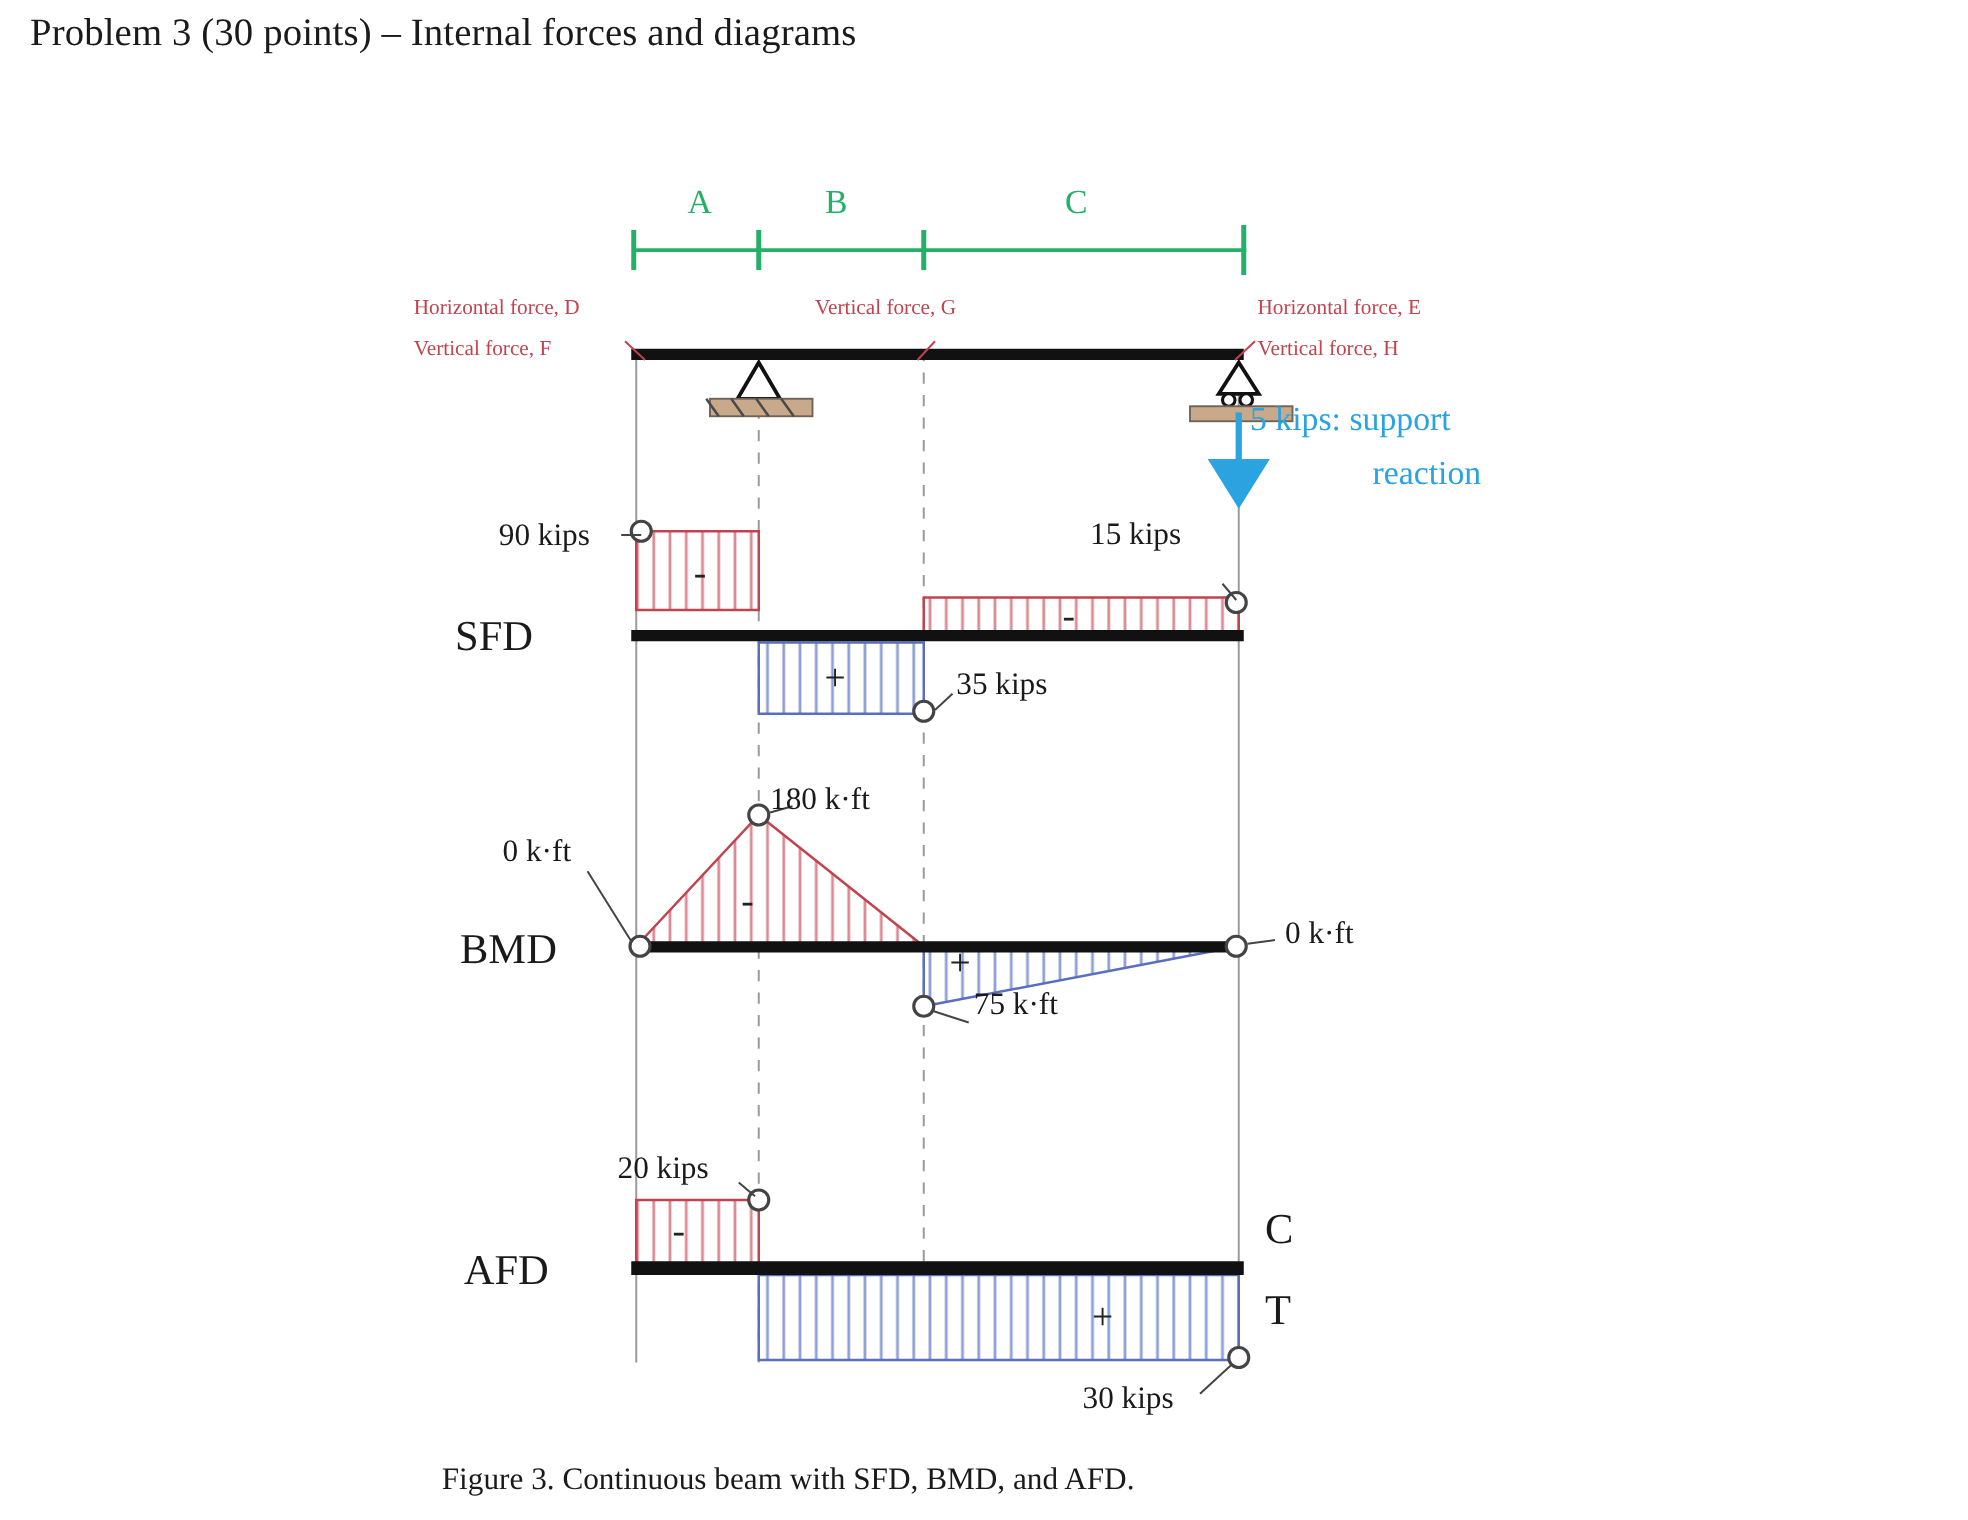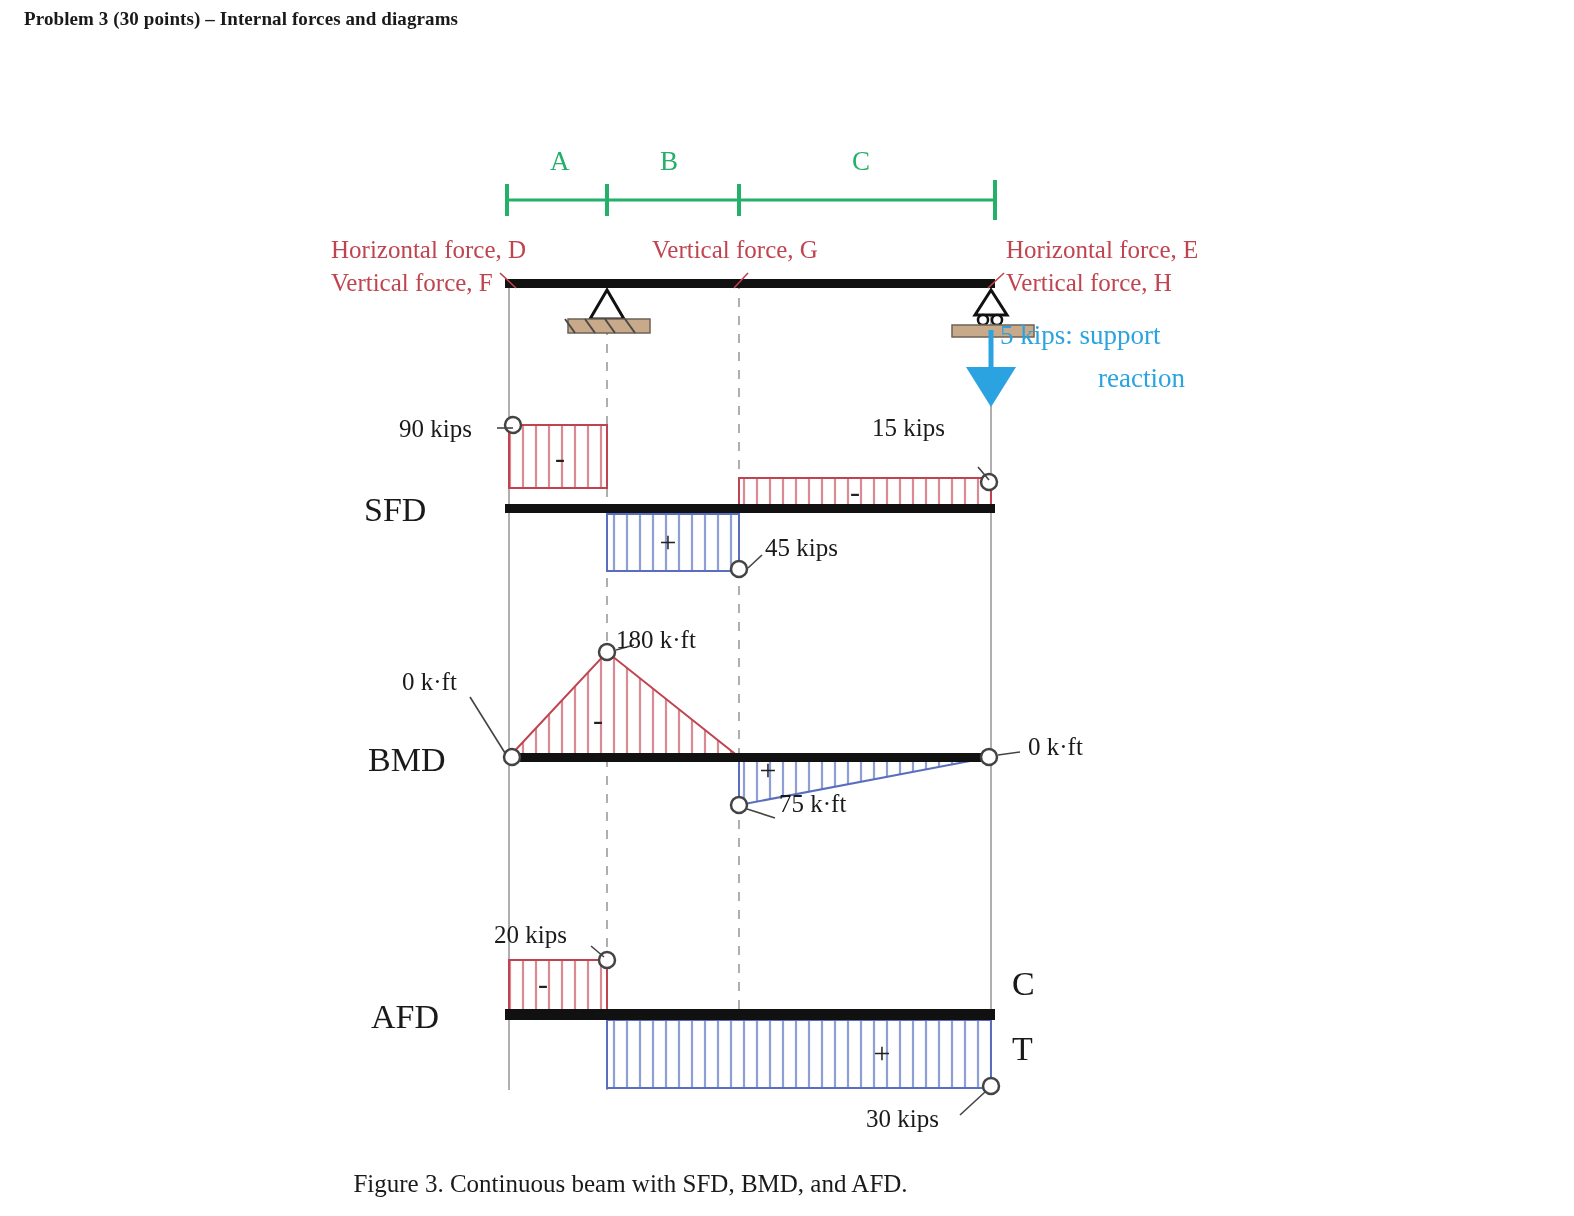--- a/index.html
+++ b/index.html
@@ -17,22 +17,22 @@
   }
   .page {
     position: relative;
     width: 1574px;
     height: 1216px;
   }
   .prob-title {
     position: absolute;
     left: 24px;
     top: 8px;
-    font-size: 19px;
-    font-weight: bold;
+    font-size: 31px;
+    font-weight: normal;
     letter-spacing: 0.1px;
   }
   .prob-body {
     position: absolute;
     left: 24px;
     top: 58px;
     width: 1520px;
     font-size: 25px;
     line-height: 1.5;
   }
@@ -52,21 +52,21 @@
     height: 1020px;
   }
   .fig svg {
     display: block;
   }
   .lbl {
     position: absolute;
     font-family: "Liberation Serif", serif;
     white-space: nowrap;
   }
-  .lbl.red   { color: #c0444f; font-size: 25px; }
+  .lbl.red   { color: #c0444f; font-size: 17px; }
   .lbl.green { color: #25b06a; font-size: 27px; }
   .lbl.blue  { color: #2aa3e0; font-size: 27px; }
   .lbl.dark  { color: #1a1a1a; font-size: 25px; }
   .lbl.big   { color: #1a1a1a; font-size: 34px; }
 </style>
 </head>
 <body>
 
 <div class="page">
 
@@ -187,21 +187,21 @@
 
     <div class="lbl blue" style="left:1000px; top:180px;">5 kips: support</div>
     <div class="lbl blue" style="left:1098px; top:223px;">reaction</div>
 
     <div class="lbl big" style="left:364px; top:351px;">SFD</div>
     <div class="lbl big" style="left:368px; top:601px;">BMD</div>
     <div class="lbl big" style="left:371px; top:858px;text-align:right;">AFD</div>
 
     <div class="lbl dark" style="left:399px; top:275px;">90 kips</div>
     <div class="lbl dark" style="left:872px; top:274px;">15 kips</div>
-    <div class="lbl dark" style="left:765px; top:394px;">45 kips</div>
+    <div class="lbl dark" style="left:765px; top:394px;">35 kips</div>
 
     <div class="lbl dark" style="left:616px; top:486px;">180 k·ft</div>
     <div class="lbl dark" style="left:402px; top:528px;">0 k·ft</div>
     <div class="lbl dark" style="left:1028px; top:593px;">0 k·ft</div>
     <div class="lbl dark" style="left:779px; top:650px;">75 k·ft</div>
 
     <div class="lbl dark" style="left:494px; top:781px;">20 kips</div>
     <div class="lbl dark" style="left:866px; top:965px;">30 kips</div>
     <div class="lbl big" style="left:1012px; top:825px;">C</div>
     <div class="lbl big" style="left:1012px; top:890px;">T</div>

